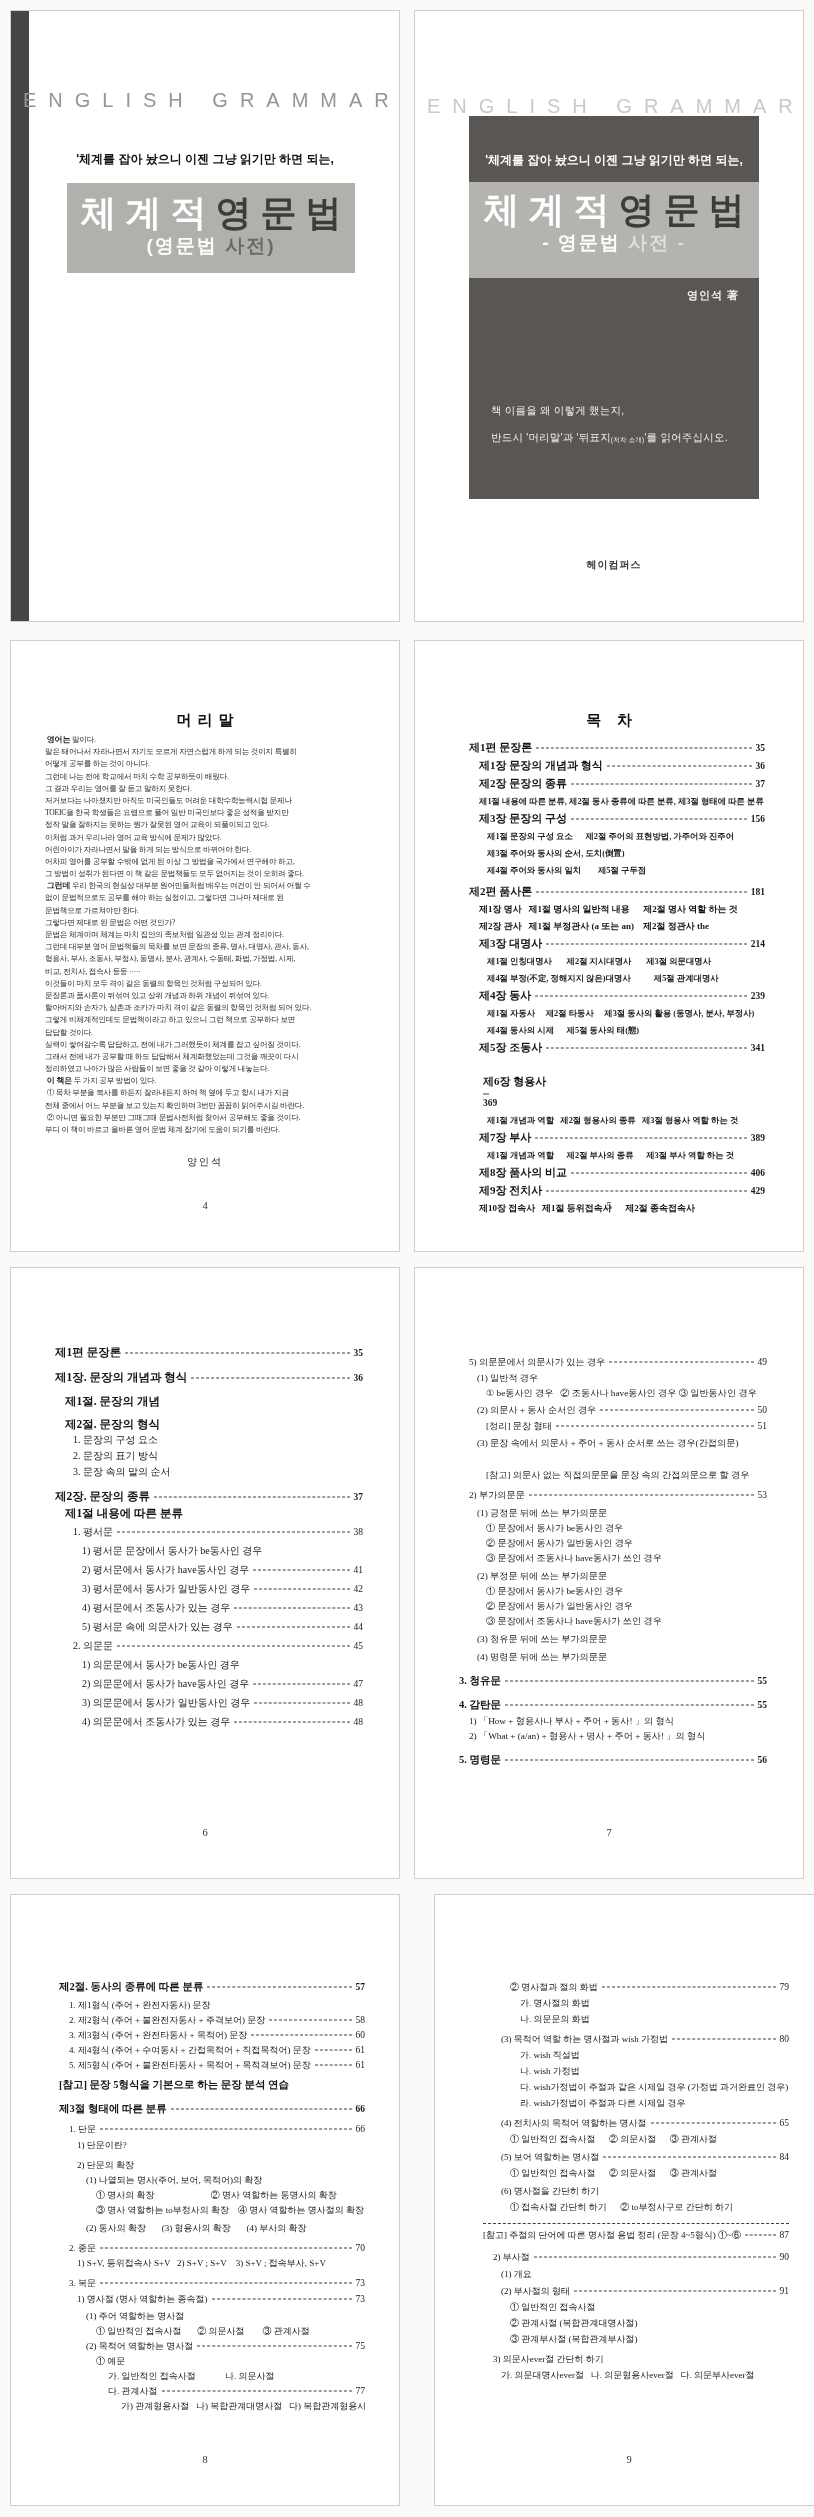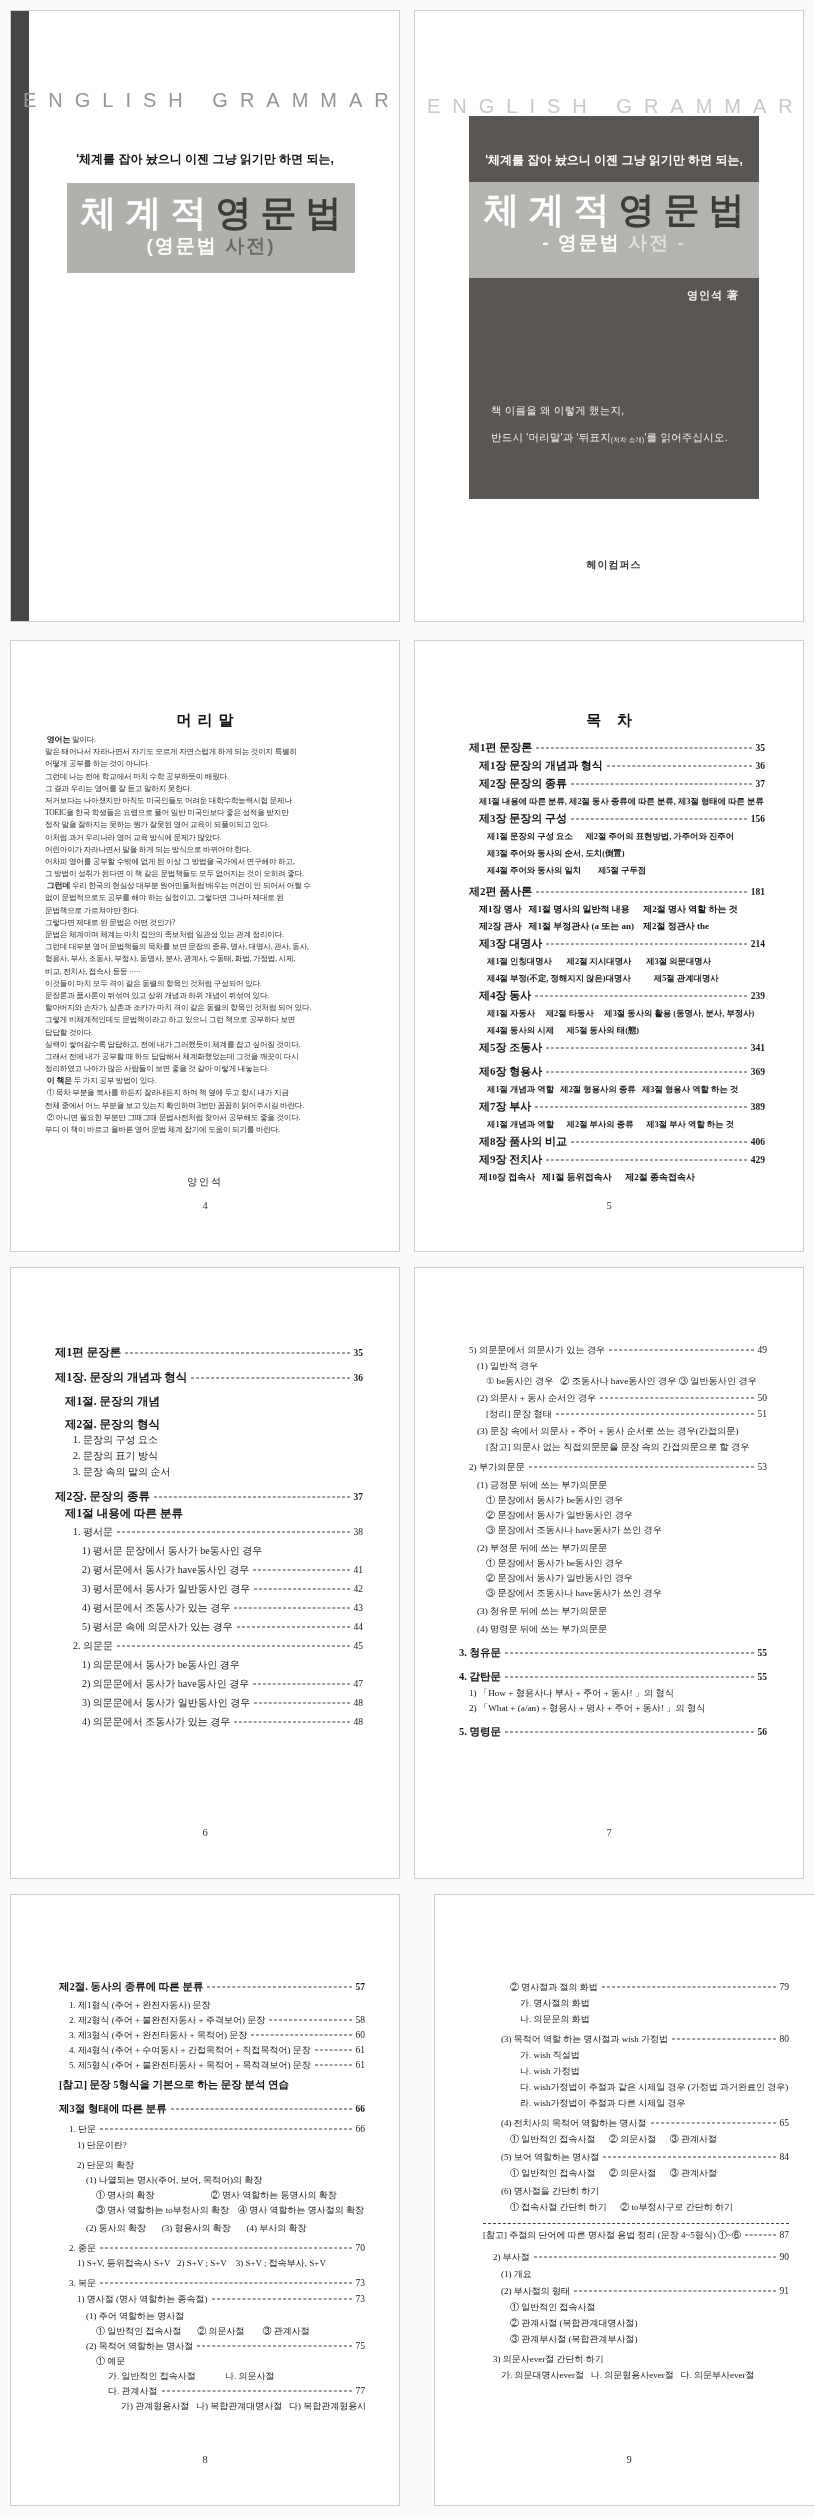--- a/index.html
+++ b/index.html
@@ -75,41 +75,41 @@
   .lines{position:absolute;}
   
   #preface .lines{left:34px;right:28px;top:93px;}
   .p-line{
     font-size:7.6px;line-height:12.2px;height:12.2px;color:#242424;
     letter-spacing:-0.2px;white-space:pre;overflow:hidden;
   }
   .p-line b{font-size:8px;}
   .signature{
     position:absolute;top:514px;left:0;width:100%;text-align:center;
-    font-size:10px;color:#222;letter-spacing:2px;margin-top:20px;
+    font-size:10px;color:#222;letter-spacing:2px;
   }
   
   .toc-line{display:flex;align-items:baseline;color:#151515;overflow:hidden;}
   .toc-line .t{white-space:pre;flex:0 1 auto;min-width:0;}
   .toc-line .lead{flex:1 1 8px;border-bottom:1.2px dashed #3c3c3c;margin:0 4px;transform:translateY(-2.5px);min-width:6px;}
   .toc-line .pg{font-size:9.5px;flex:0 0 auto;color:#1a1a1a;}
   .sepline{border-bottom:1.2px dashed #3c3c3c;height:2px;margin-bottom:5px;}
   .i0{padding-left:0;}  .i1{padding-left:10px;} .i2{padding-left:18px;}
   .i3{padding-left:27px;} .i4{padding-left:37px;} .i5{padding-left:49px;} .i6{padding-left:62px;}
 
   #toc5 .lines{left:54px;right:38px;top:100px;}
   #toc5 .toc-line{font-weight:bold;font-size:9px;line-height:13px;margin-bottom:4px;}
   #toc5 .toc-line.b{font-size:11px;}
   #toc5 .toc-line.sm{font-size:8.4px;font-weight:600;color:#222;}
 
   #toc6 .lines{left:44px;right:36px;top:78px;}
   #toc6 .toc-line{font-size:10px;line-height:12px;margin-bottom:4px;}
   #toc6 .toc-line.b{font-size:11.5px;font-weight:bold;}
 
-  #toc7 .lines{left:44px;right:36px;top:76px;}
+  #toc7 .lines{left:44px;right:36px;top:88px;}
   #toc7 .toc-line{font-size:9.2px;line-height:12px;margin-bottom:3px;}
   #toc7 .toc-line.b{font-size:10.5px;font-weight:bold;}
 
   #toc8 .lines{left:48px;right:34px;top:86px;}
   #toc8 .toc-line{font-size:9px;line-height:12px;margin-bottom:3px;}
   #toc8 .toc-line.b{font-size:10.5px;font-weight:bold;}
 
   #toc9 .lines{left:48px;right:34px;top:86px;}
   #toc9 .toc-line{font-size:9px;line-height:12px;margin-bottom:4px;}
 </style>
@@ -248,21 +248,21 @@
         <span class="t">제1절 자동사     제2절 타동사     제3절 동사의 활용 (동명사, 분사, 부정사)</span>
       </div>
       <div class="toc-line i2 sm">
         <span class="t">제4절 동사의 시제      제5절 동사의 태(態)</span>
       </div>
       <div class="toc-line i1 b" style="margin-top: 3px;">
         <span class="t">제5장 조동사</span>
         <span class="lead"></span>
         <span class="pg">341</span>
       </div>
-      <div class="toc-line i1 b" style="margin-top: 10px;">
+      <div class="toc-line i1 b" style="margin-top: 20px; flex-direction: column;">
         <span class="t">제6장 형용사</span>
         <span class="lead"></span>
         <span class="pg">369</span>
       </div>
       <div class="toc-line i2 sm">
         <span class="t">제1절 개념과 역할   제2절 형용사의 종류   제3절 형용사 역할 하는 것</span>
       </div>
       <div class="toc-line i1 b" style="margin-top: 3px;">
         <span class="t">제7장 부사</span>
         <span class="lead"></span>
@@ -397,21 +397,21 @@
         <span class="pg">50</span>
       </div>
       <div class="toc-line i3" style="margin-top: 4px;">
         <span class="t">[정리] 문장 형태</span>
         <span class="lead"></span>
         <span class="pg">51</span>
       </div>
       <div class="toc-line i2" style="margin-top: 5px;">
         <span class="t">(3) 문장 속에서 의문사 + 주어 + 동사 순서로 쓰는 경우(간접의문)</span>
       </div>
-      <div class="toc-line i3" style="margin-top: 4px; align-items: flex-end;">
+      <div class="toc-line i3" style="margin-top: 20px; align-items: flex-end;">
         <span class="t">[참고] 의문사 없는 직접의문문을 문장 속의 간접의문으로 할 경우</span>
       </div>
       <div class="toc-line i1" style="margin-top: 8px;">
         <span class="t">2) 부가의문문</span>
         <span class="lead"></span>
         <span class="pg">53</span>
       </div>
       <div class="toc-line i2" style="margin-top: 6px;">
         <span class="t">(1) 긍정문 뒤에 쓰는 부가의문문</span>
       </div>

